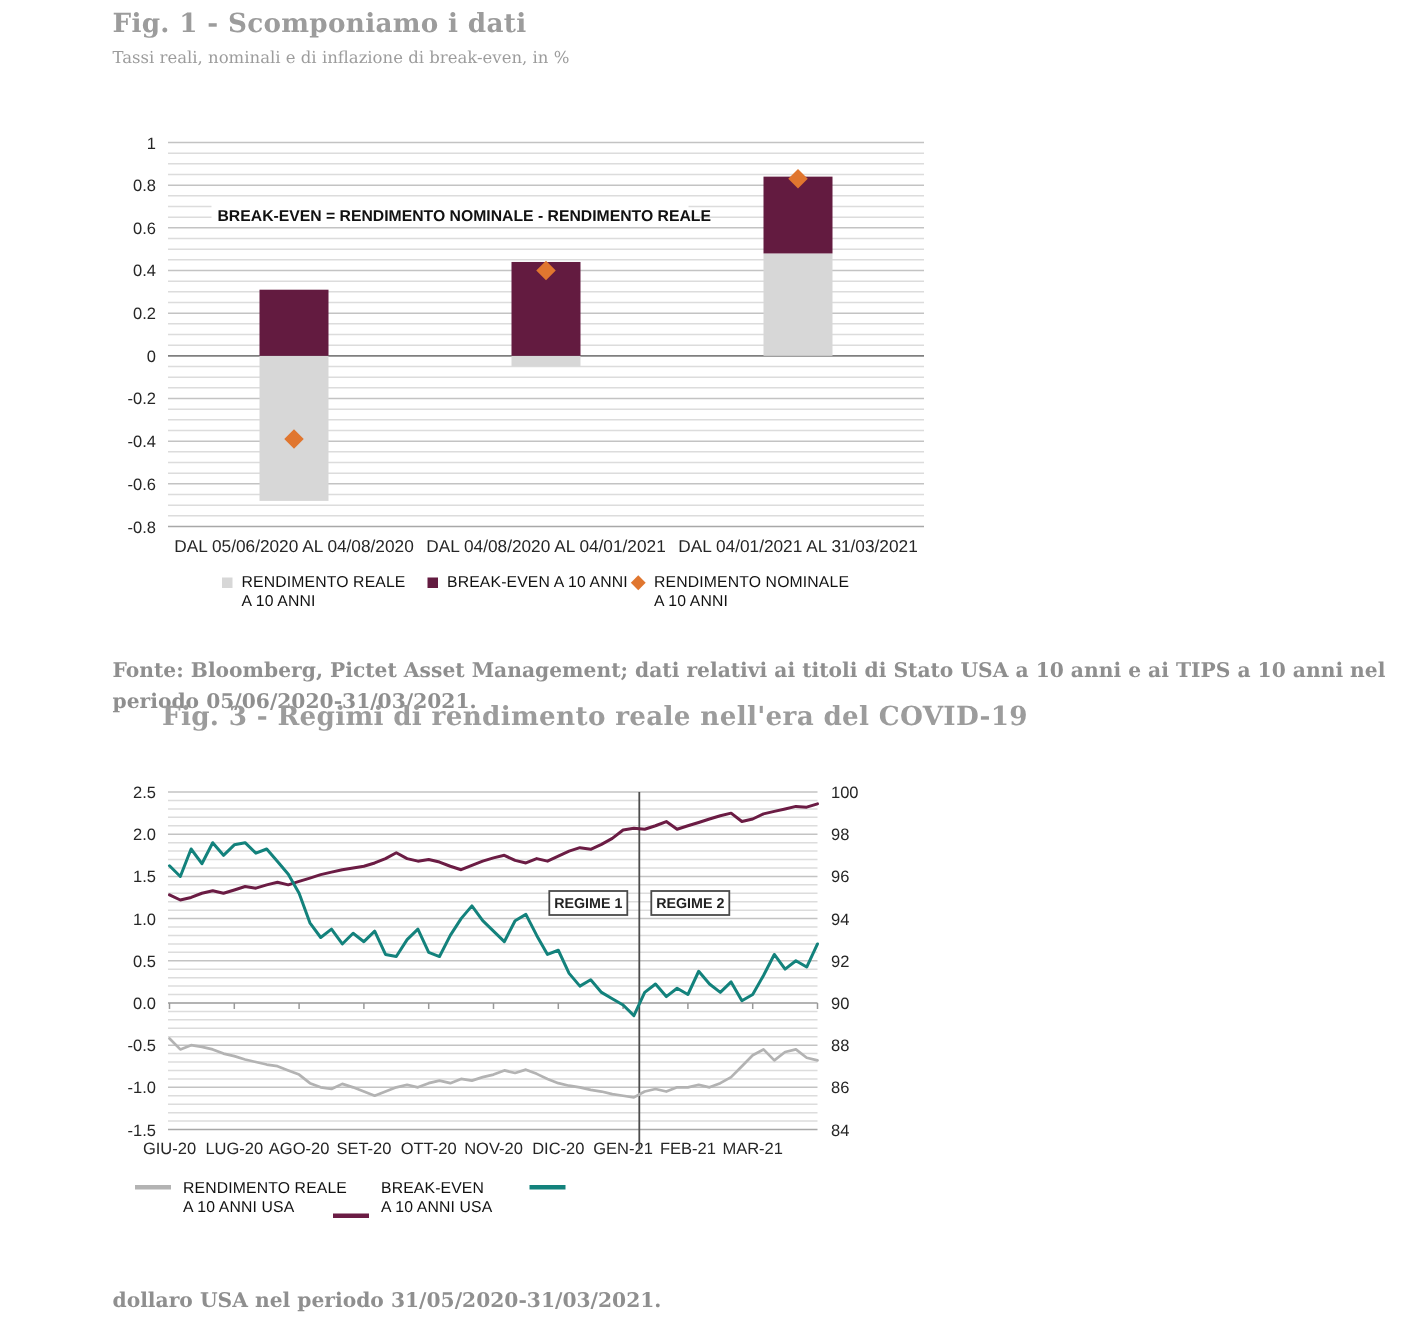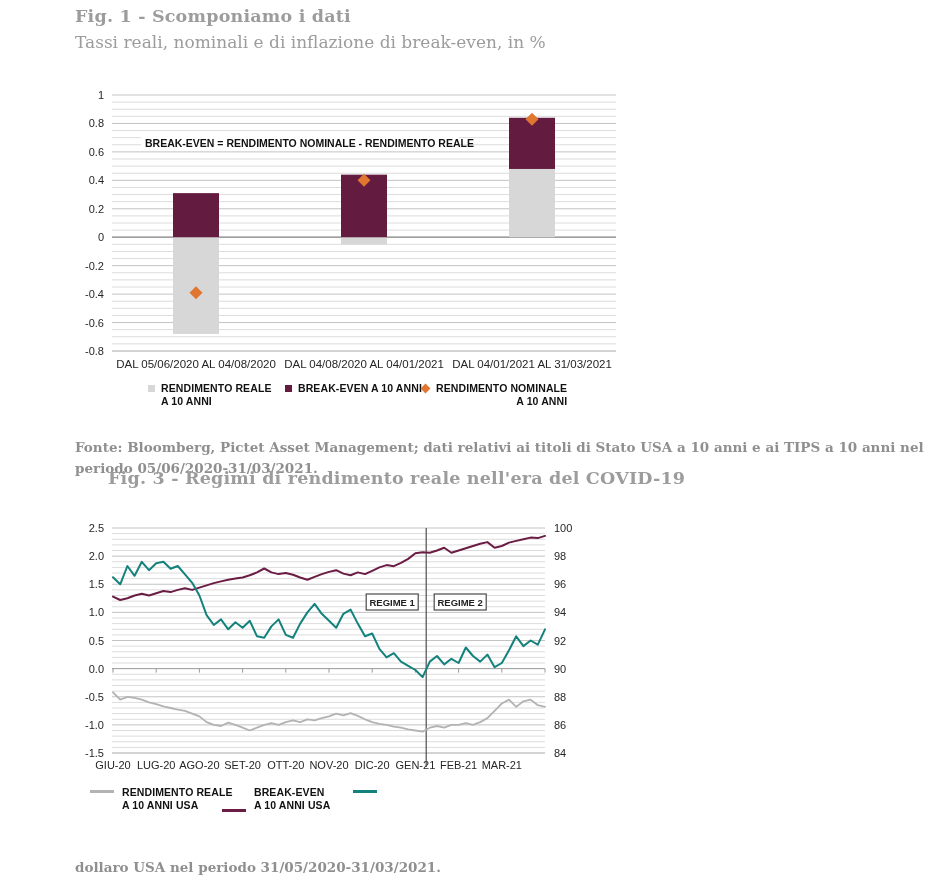--- a/index.html
+++ b/index.html
@@ -1,26 +1,26 @@
 <!DOCTYPE html>
 <html><head>
 <meta charset="utf-8">
 <style>
   html,body{margin:0;padding:0;background:#ffffff;}
   .canvas{position:relative;width:943px;height:880px;background:#ffffff;overflow:hidden;
           font-family:"Liberation Sans",sans-serif;}
   .fig-title{position:absolute;left:75px;font-family:"DejaVu Serif",serif;font-weight:bold;
              font-size:17.5px;color:#9c9c9c;letter-spacing:.2px;}
   .fig-subtitle{position:absolute;left:75px;font-family:"DejaVu Serif",serif;
-                font-size:17px;color:#9c9c9c;}
+                font-size:11px;color:#9c9c9c;}
   .fonte{position:absolute;left:75px;width:862px;font-family:"DejaVu Serif",serif;
          font-size:13.5px;color:#8f8f8f;line-height:1.55;font-weight:bold;}
   .legend{position:absolute;}
   .legend-item{position:absolute;top:0;display:flex;align-items:flex-start;}
-  .legend-text{font-size:10.5px;font-weight:bold;color:#111;line-height:1.25;letter-spacing:.1px;}
+  .legend-text{font-size:10.5px;font-weight:normal;color:#111;line-height:1.25;letter-spacing:.1px;}
   .sq{width:7px;height:7px;margin-top:3px;margin-right:6px;flex:0 0 auto;}
   .dia{width:7px;height:7px;margin-top:3px;margin-right:7px;transform:rotate(45deg);flex:0 0 auto;}
   .linesw{width:24px;height:3px;margin-top:4px;margin-right:8px;flex:0 0 auto;}
   svg text{font-family:"Liberation Sans",sans-serif;}
 </style>
 </head>
 <body>
 
 <div class="canvas">
 
@@ -97,21 +97,21 @@
       <span class="legend-text">
         <span>RENDIMENTO REALE</span><br><span>A 10 ANNI</span>
       </span>
     </div>
     <div class="legend-item" style="left:137px;">
       <span class="sq" style="background: rgb(99, 27, 64);"></span>
       <span class="legend-text">
         <span>BREAK-EVEN A 10 ANNI</span>
       </span>
     </div>
-    <div class="legend-item" style="left:274px;text-align:right;">
+    <div class="legend-item" style="left:274px;">
       <span class="dia" style="background: rgb(224, 118, 47);"></span>
       <span class="legend-text">
         <span>RENDIMENTO NOMINALE</span><br><span>A 10 ANNI</span>
       </span>
     </div>
   </div>
 
   <div class="fonte" style="top:437px;">Fonte: Bloomberg, Pictet Asset Management; dati relativi ai titoli di Stato USA a 10 anni e ai TIPS a 10 anni nel periodo 05/06/2020-31/03/2021.</div>
 
   <div class="fig-title" style="top:468px;margin-left:33px;">Fig. 3 - Regimi di rendimento reale nell'era del COVID-19</div>

